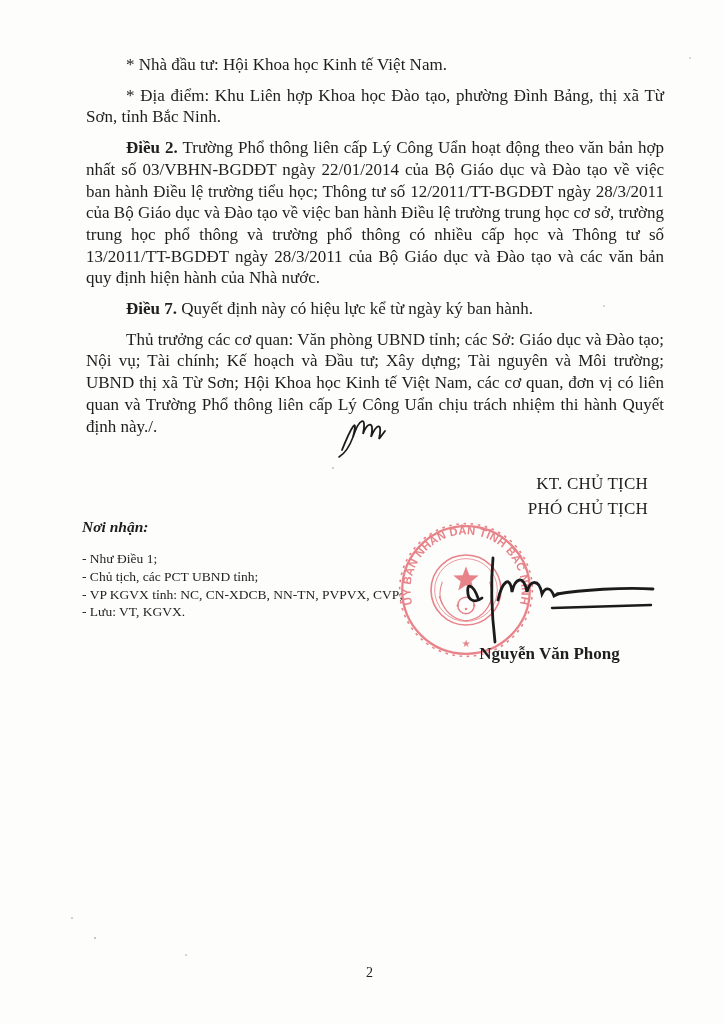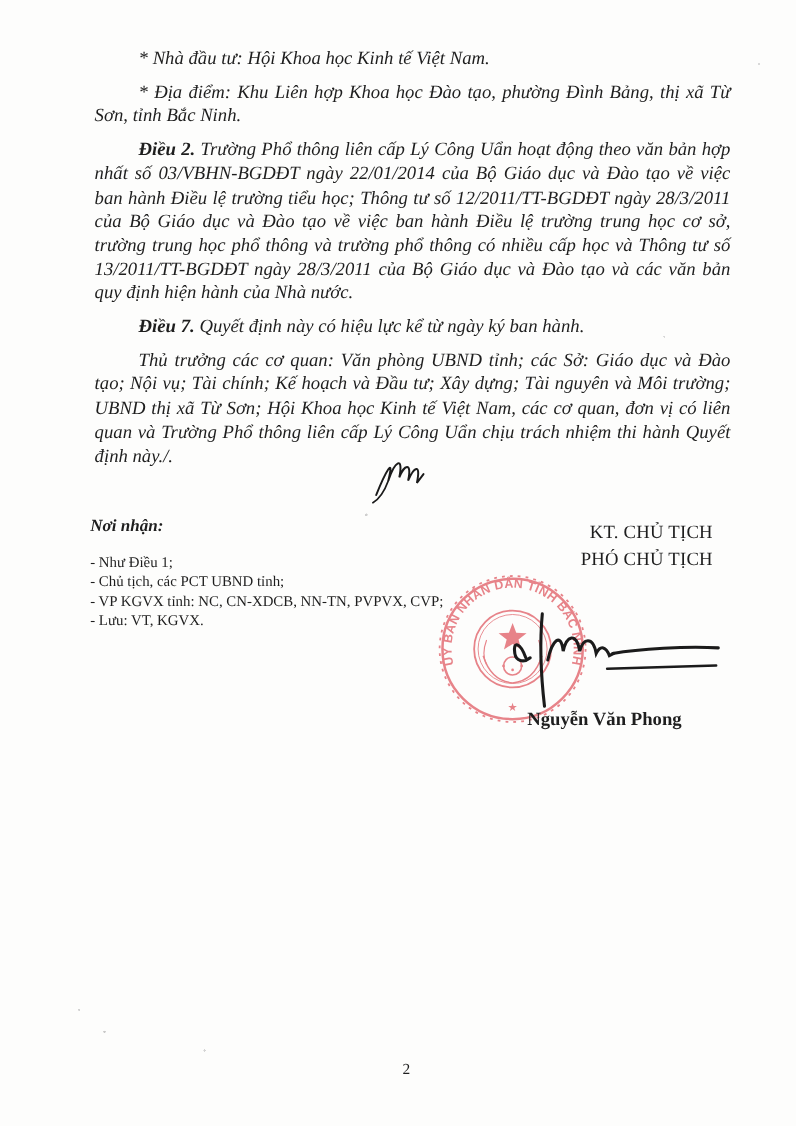--- a/index.html
+++ b/index.html
@@ -15,42 +15,42 @@
       radial-gradient(circle 1.2px at 95px 938px,  #c8c8c8 0 0.9px, transparent 1.2px),
       radial-gradient(circle 1.2px at 72px 918px,  #d2d2d2 0 0.8px, transparent 1.1px),
       radial-gradient(circle 1.4px at 333px 468px, #cfcfcf 0 1px,   transparent 1.4px),
       radial-gradient(circle 1px   at 604px 306px, #d6d6d6 0 0.8px, transparent 1px),
       radial-gradient(circle 1px   at 690px 58px,  #d9d9d9 0 0.8px, transparent 1px),
       radial-gradient(circle 1.2px at 186px 955px, #d4d4d4 0 0.9px, transparent 1.2px),
       #fdfdfc;
   }
   .body-text {
     position: absolute;
-    left: 86px; top: 42px;
+    left: 86px; top: 54px;
     width: 578px;
-    font-style: italic;
   }
   .body-text p {
     margin: 0 0 9px 0;
     font-size: 17px;
     line-height: 21.7px;
     text-align: justify;
     text-indent: 40px;
   }
   .body-text .lead { font-weight: bold; }
   .recipients {
     position: absolute;
     left: 82px; top: 470px;
     width: 360px;
   }
   .recipients-heading {
     font-weight: bold;
     font-style: italic;
     font-size: 15.5px;
     margin-bottom: 14px;
+    margin-top: 48px;
   }
   .recipient-item {
     font-size: 13.5px;
     line-height: 17.8px;
   }
   .sign-title {
     position: absolute;
     left: 448px; top: 472px;
     width: 200px;
     text-align: right;

